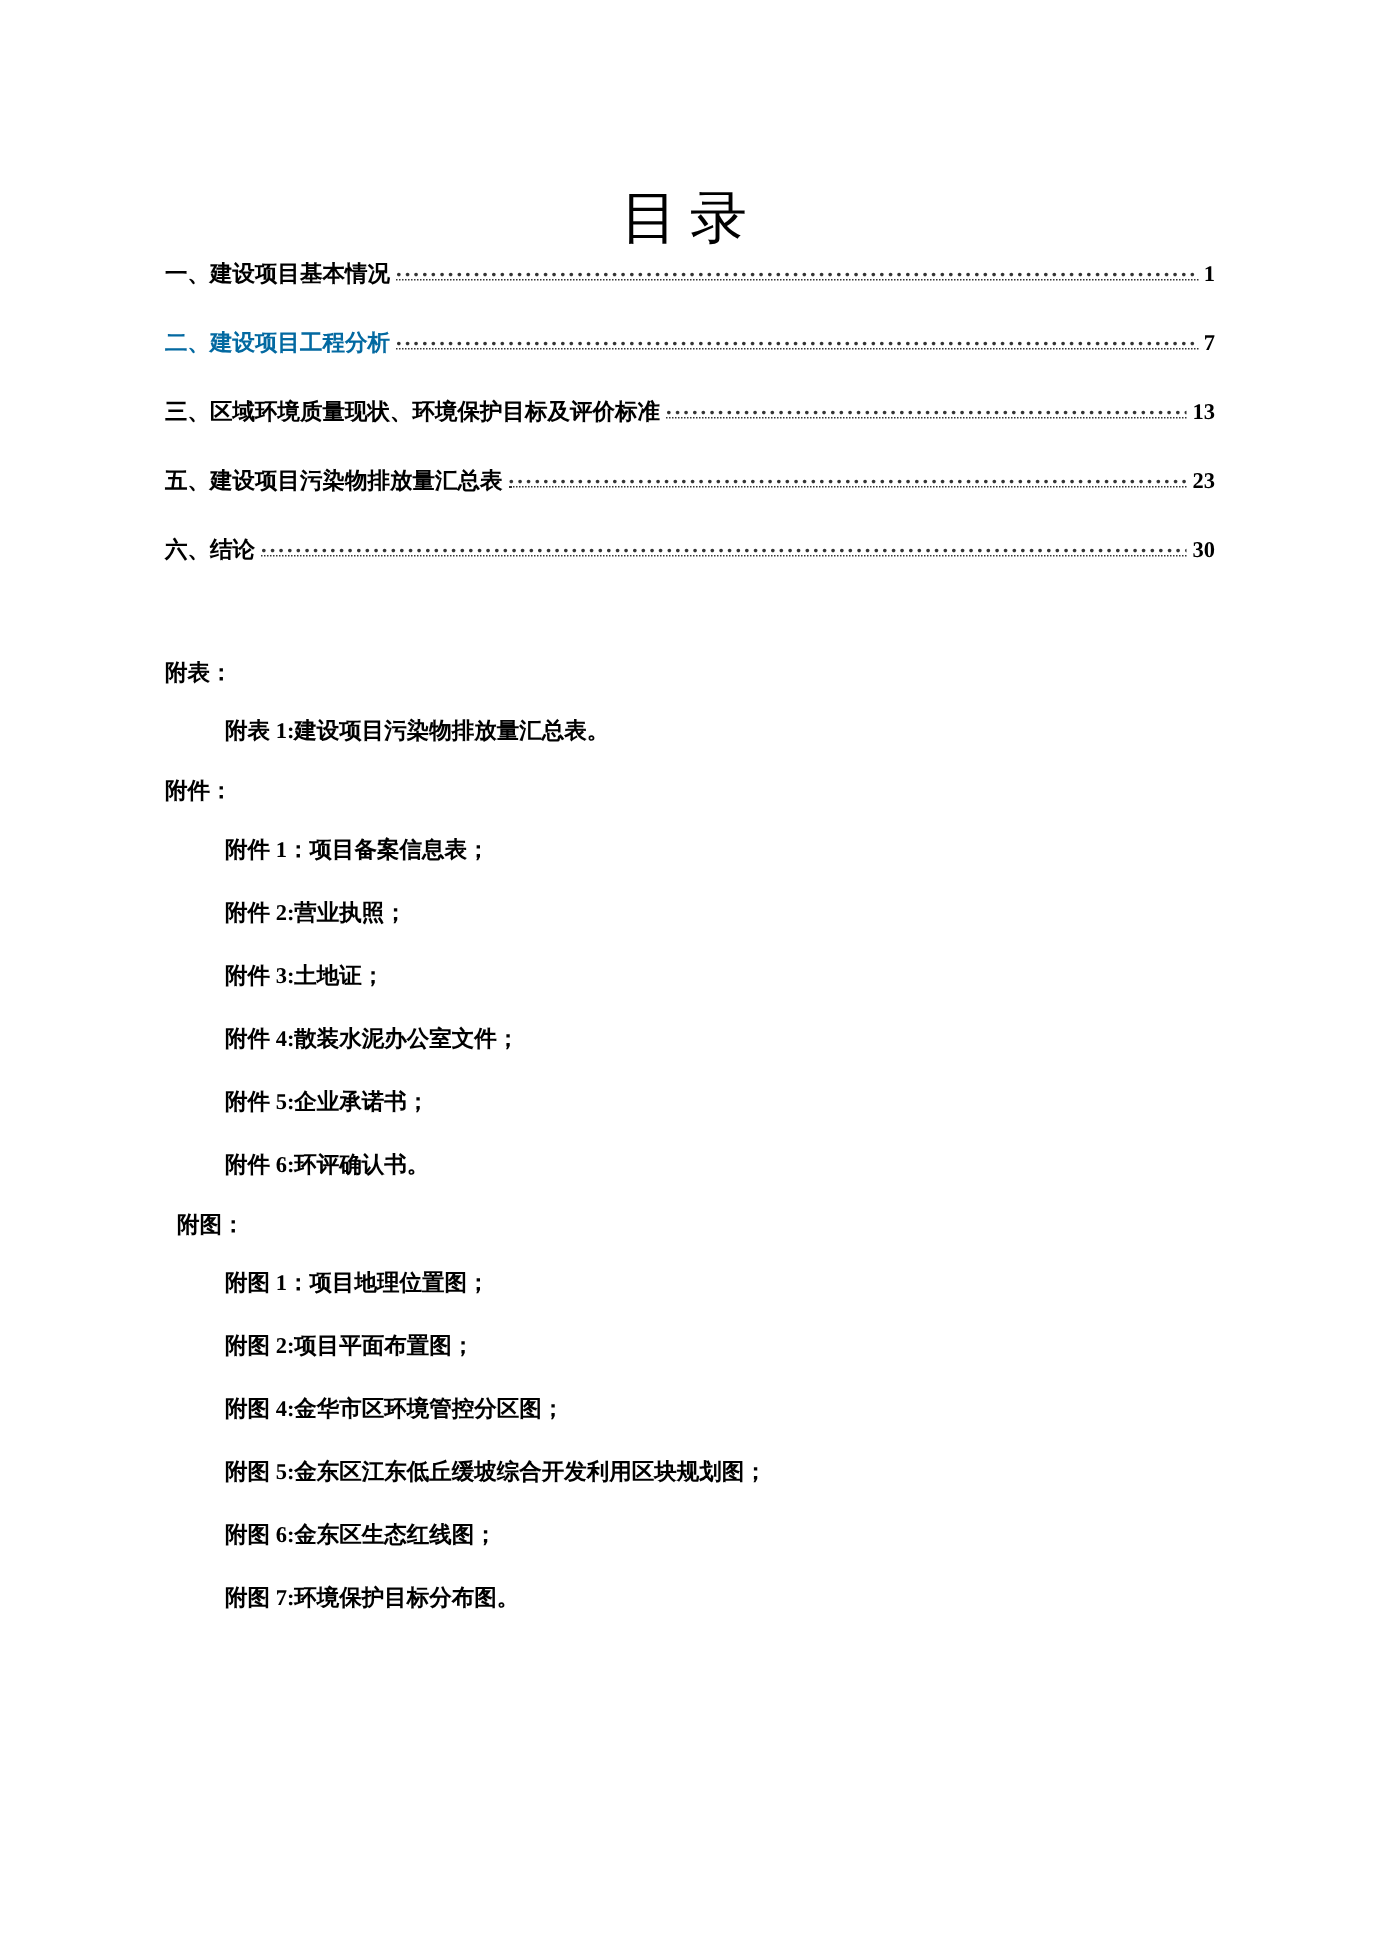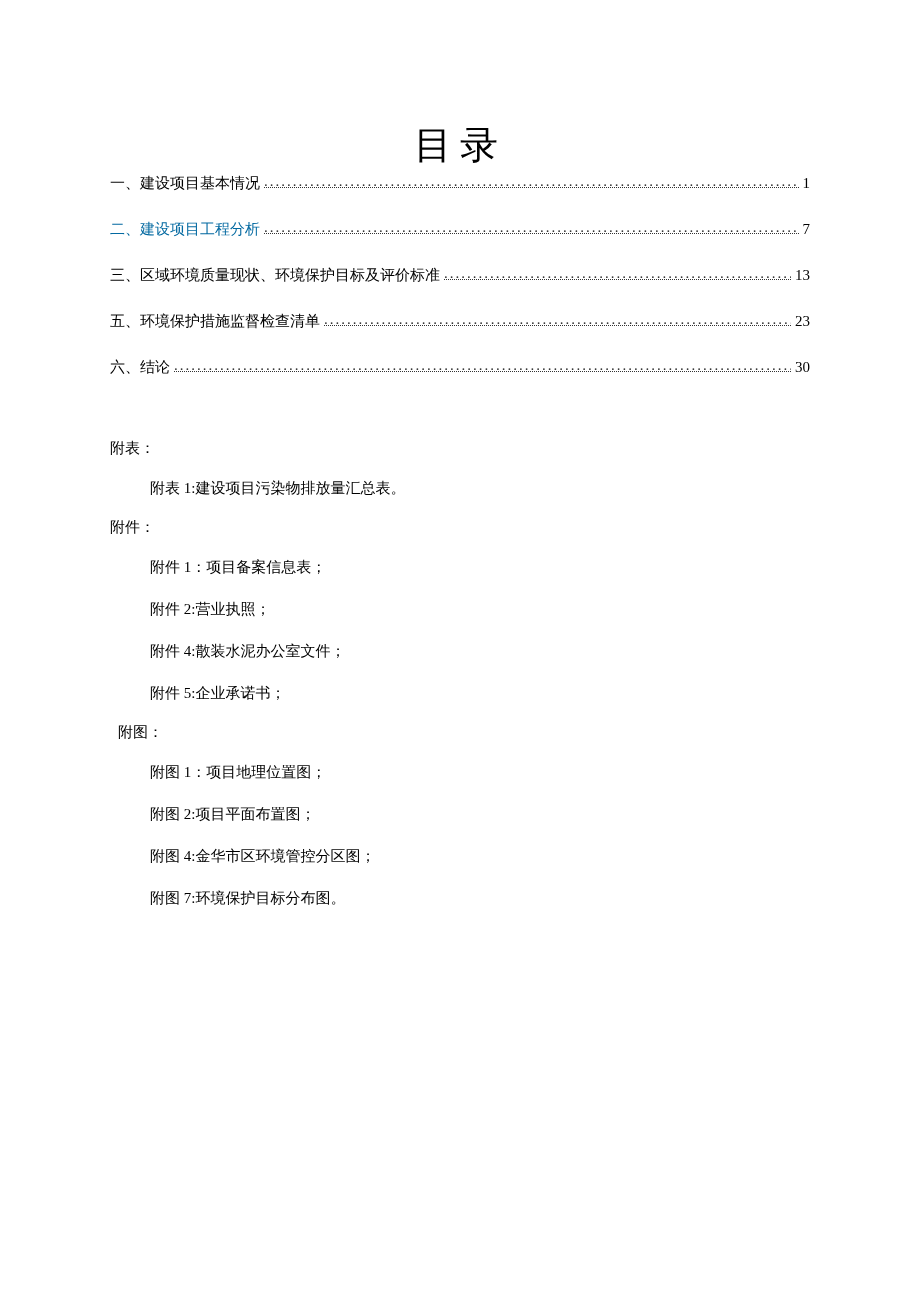--- a/index.html
+++ b/index.html
@@ -1,18 +1,19 @@
 <!DOCTYPE html>
 <html><head>
   <meta charset="utf-8">
   <style>
     * {
       margin: 0;
       padding: 0;
       box-sizing: border-box;
+      font-weight: bold;
     }
     body {
       width: 920px;
       height: 1301px;
       background: #ffffff;
       font-family: "SimSun", "宋体", serif;
       color: #000000;
       padding: 120px 110px 0 110px;
     }
     .title {
@@ -92,21 +93,21 @@
     <span class="toc-label link">二、建设项目工程分析</span>
     <span class="toc-dots"></span>
     <span class="toc-page">7</span>
   </div>
   <div class="toc-entry">
     <span class="toc-label">三、区域环境质量现状、环境保护目标及评价标准</span>
     <span class="toc-dots"></span>
     <span class="toc-page">13</span>
   </div>
   <div class="toc-entry">
-    <span class="toc-label">五、环境保护措施监督检查清单</span>
+    <span class="toc-label">五、建设项目污染物排放量汇总表</span>
     <span class="toc-dots"></span>
     <span class="toc-page">23</span>
   </div>
   <div class="toc-entry">
     <span class="toc-label">六、结论</span>
     <span class="toc-dots"></span>
     <span class="toc-page">30</span>
   </div>
 </div>
 
@@ -115,26 +116,30 @@
   <div class="sub-list">
     <div class="sub-item">附表 1:建设项目污染物排放量汇总表。</div>
   </div>
 </div>
 
 <div>
   <div class="section-heading">附件：</div>
   <div class="sub-list">
     <div class="sub-item">附件 1：项目备案信息表；</div>
     <div class="sub-item">附件 2:营业执照；</div>
+    <div class="sub-item">附件 3:土地证；</div>
     <div class="sub-item">附件 4:散装水泥办公室文件；</div>
     <div class="sub-item">附件 5:企业承诺书；</div>
+    <div class="sub-item">附件 6:环评确认书。</div>
   </div>
 </div>
 
 <div>
   <div class="attachments-figures-heading" style="padding-left:8px;">附图：</div>
   <div class="sub-list">
     <div class="sub-item">附图 1：项目地理位置图；</div>
     <div class="sub-item">附图 2:项目平面布置图；</div>
     <div class="sub-item">附图 4:金华市区环境管控分区图；</div>
+    <div class="sub-item">附图 5:金东区江东低丘缓坡综合开发利用区块规划图；</div>
+    <div class="sub-item">附图 6:金东区生态红线图；</div>
     <div class="sub-item">附图 7:环境保护目标分布图。</div>
   </div>
 </div>
 
 </body></html>

